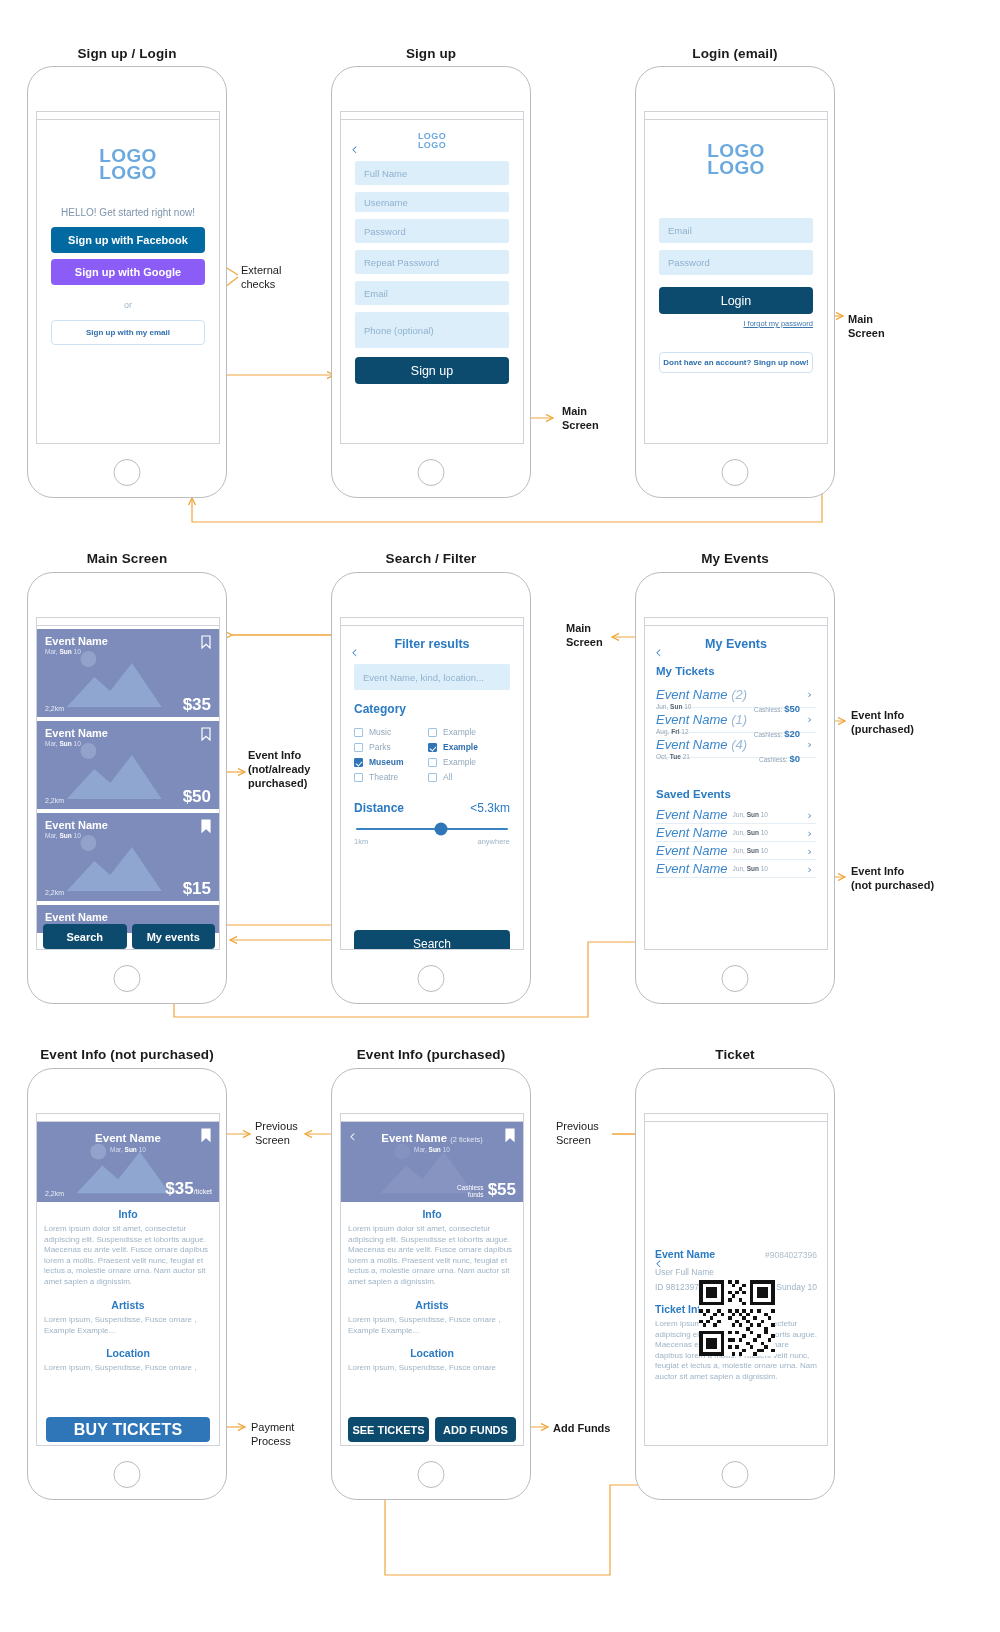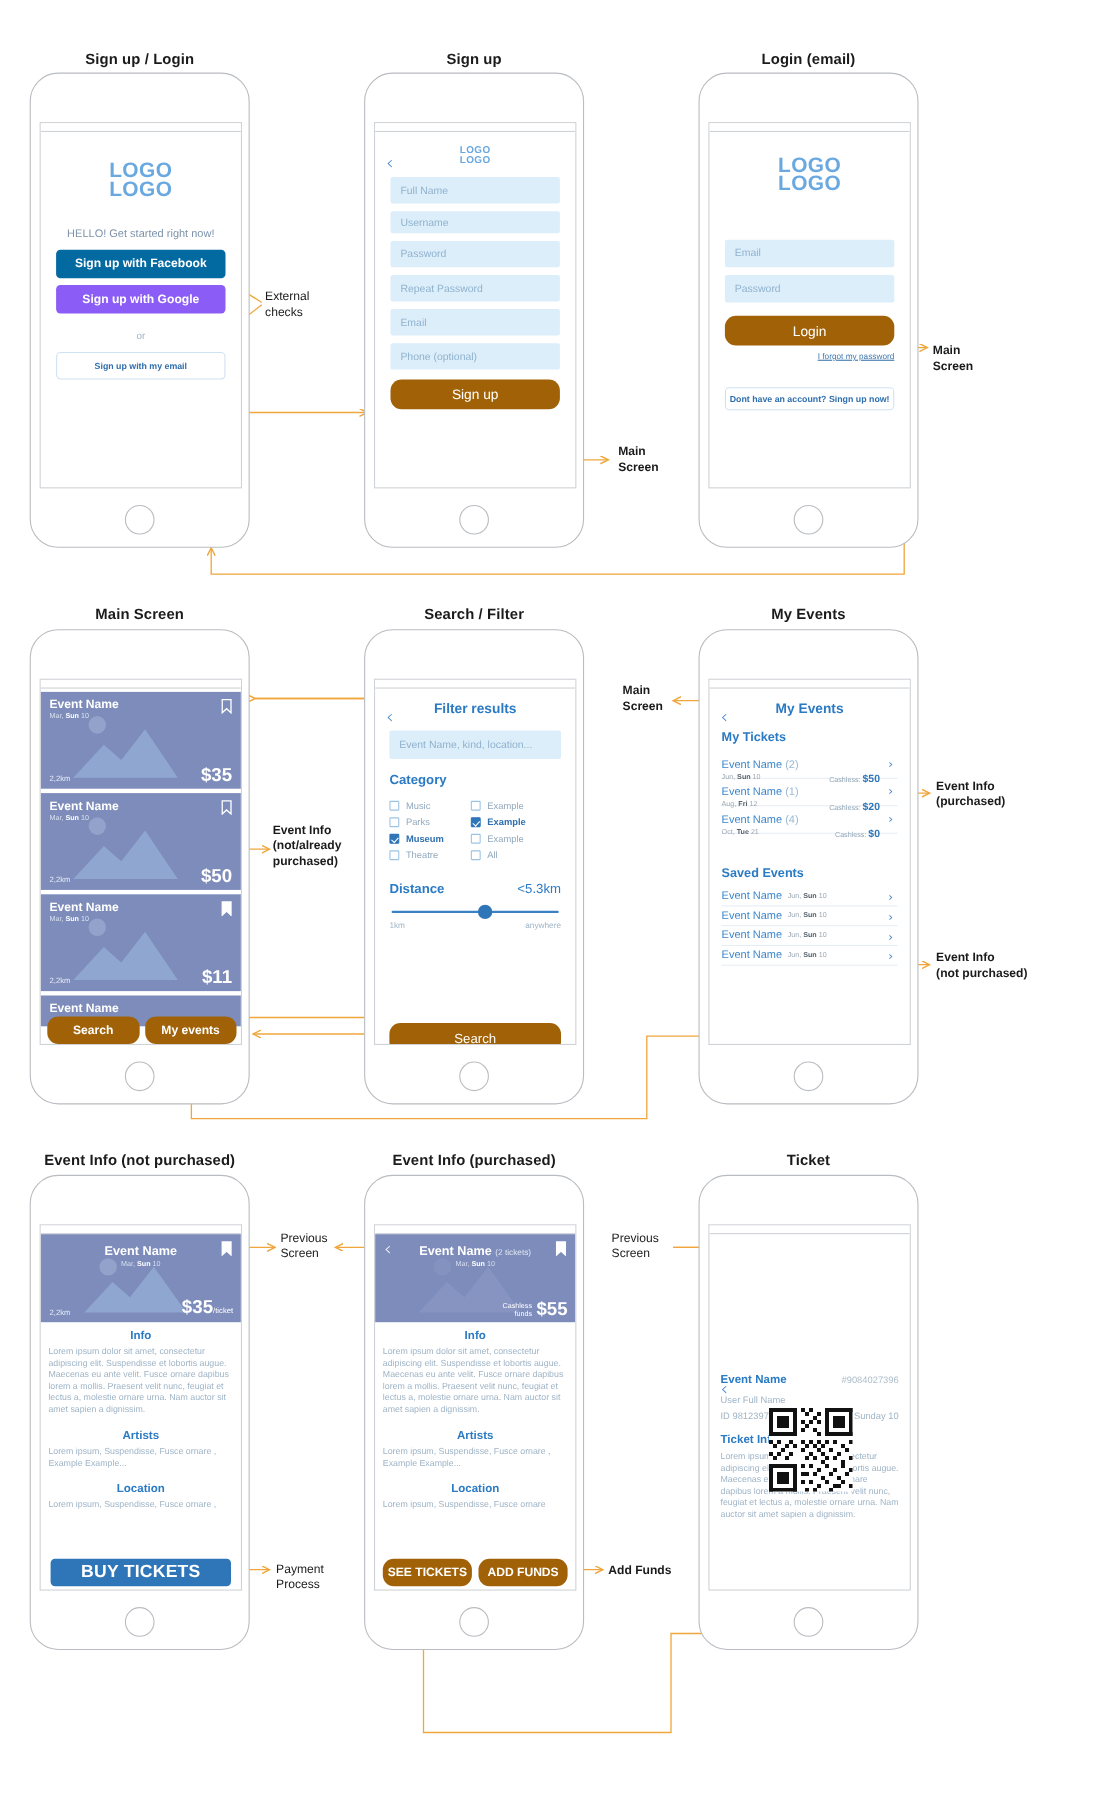--- a/index.html
+++ b/index.html
@@ -42,21 +42,21 @@
     text-align: center; letter-spacing: .4px;
   }
   .logo.sm { font-size: 9px; line-height: 8.5px; }
   .hello { text-align: center; font-size: 10px; color: #7d93ab; }
   .btn {
     display: flex; align-items: center; justify-content: center;
     border-radius: 4px; color: #fff; font-size: 11px; font-weight: bold;
   }
   .btn-fb   { background: #0369a1; }
   .btn-goog { background: #8b5cf6; }
-  .btn-prim { background: #a16207; font-weight: normal; font-size: 12.5px; border-radius: 10px; }
+  .btn-prim { background: #0c4a6e; font-weight: normal; font-size: 12.5px; }
   .btn-outline {
     border: 1px solid #cfe2f3; border-radius: 4px; background: #fff;
     color: #2f6fae; font-size: 8px; font-weight: bold;
     display: flex; align-items: center; justify-content: center;
   }
   .or { text-align: center; font-size: 9px; color: #9fb6cb; }
   .field {
     background: #ddeefb; border-radius: 2px; color: #8fb2cd;
     font-size: 9.5px; display: flex; align-items: center; padding-left: 9px;
   }
@@ -92,21 +92,21 @@
   .chk-label.on { color: #2f6fae; font-weight: bold; }
   .slider-track { position: relative; height: 2px; background: #3b82c4; border-radius: 2px; }
   .slider-knob {
     position: absolute; top: 50%; width: 13px; height: 13px; border-radius: 50%;
     background: #2f76b8; transform: translate(-50%,-50%);
   }
 
   
   .list-row { border-bottom: 1px solid #e6eef5; position: relative; }
   .chev { position: absolute; right: 4px; color: #4a8cc7; font-size: 11px; font-family: "DejaVu Sans", sans-serif; }
-  .evn { color: #3b86cc; font-size: 10px; }
+  .evn { color: #3b86cc; font-size: 13px; font-style: italic; }
   .evn .cnt { color: #9bb9d4; }
   .sub { color: #9aa7b3; font-size: 6.5px; }
   .sub b { color: #56626e; }
   .cash { color: #8fa3b5; font-size: 6.5px; }
   .cash .amt { color: #2f76b8; font-size: 9.5px; font-weight: bold; }
 
   
   .hero { position: relative; background: #7d8cba; overflow: hidden; }
   .hero-title { position: absolute; width: 100%; top: 10px; text-align: center; color: #fff; font-size: 11.5px; font-weight: bold; z-index: 3; }
   .hero-title .tk { font-size: 7.5px; font-weight: normal; color: #e2e7f3; }
@@ -228,21 +228,21 @@
       <div class="statusbar"></div>
       <div class="screen">
         <div class="backarrow" style="left:10px;top:12px">‹</div>
         <div class="logo sm" style="margin-top:12px">LOGO</div>
         <div class="logo sm">LOGO</div>
         <div class="field" style="margin:12px 14px 0;height:24px">Full Name</div>
         <div class="field" style="margin:7px 14px 0;height:20px">Username</div>
         <div class="field" style="margin:7px 14px 0;height:24px">Password</div>
         <div class="field" style="margin:7px 14px 0;height:24px">Repeat Password</div>
         <div class="field" style="margin:7px 14px 0;height:24px">Email</div>
-        <div class="field" style="margin:7px 14px 0;height:24px">Phone (optional)</div>
+        <div class="field" style="margin:7px 14px 0;height:36px">Phone (optional)</div>
         <div class="btn btn-prim" style="margin:9px 14px 0;height:27px">Sign up</div>
       </div>
     </div>
     <div class="home-btn"></div>
   </div>
 
   <div class="scr-title" style="left:635px;top:46px;width:200px">Login (email)</div>
   <div class="phone" style="left:635px;top:66px">
     <div class="viewport">
       <div class="statusbar"></div>
@@ -301,21 +301,21 @@
         </div>
 
         <div class="ev-card" style="height:88px;margin-top:4px">
           <svg class="mtn" viewBox="0 0 184 88" preserveAspectRatio="none">
             <circle cx="52" cy="30" r="8" fill="#92a2ca"></circle>
             <path d="M30,78 L58,48 L74,62 L96,34 L126,78 Z" fill="#8fa6d0"></path>
           </svg>
           <div class="ev-name">Event Name</div>
           <div class="ev-date"><span>Mar,</span> <b>Sun</b> <span>10</span></div>
           <div class="ev-km">2,2km</div>
-          <div class="ev-price">$11</div>
+          <div class="ev-price">$15</div>
           <svg class="bm" width="10" height="14" viewBox="0 0 10 14">
               <path d="M1,1 H9 V13 L5,9.3 L1,13 Z" fill="#fff" stroke="#fff" stroke-width="1.2"></path>
             </svg>
         </div>
 
         <div class="ev-card" style="height:28px;margin-top:4px">
           <div class="ev-name">Event Name</div>
         </div>
 
         <div style="position:absolute;left:0;bottom:0;width:184px;display:flex;gap:5px;padding:0 6px 4px">

